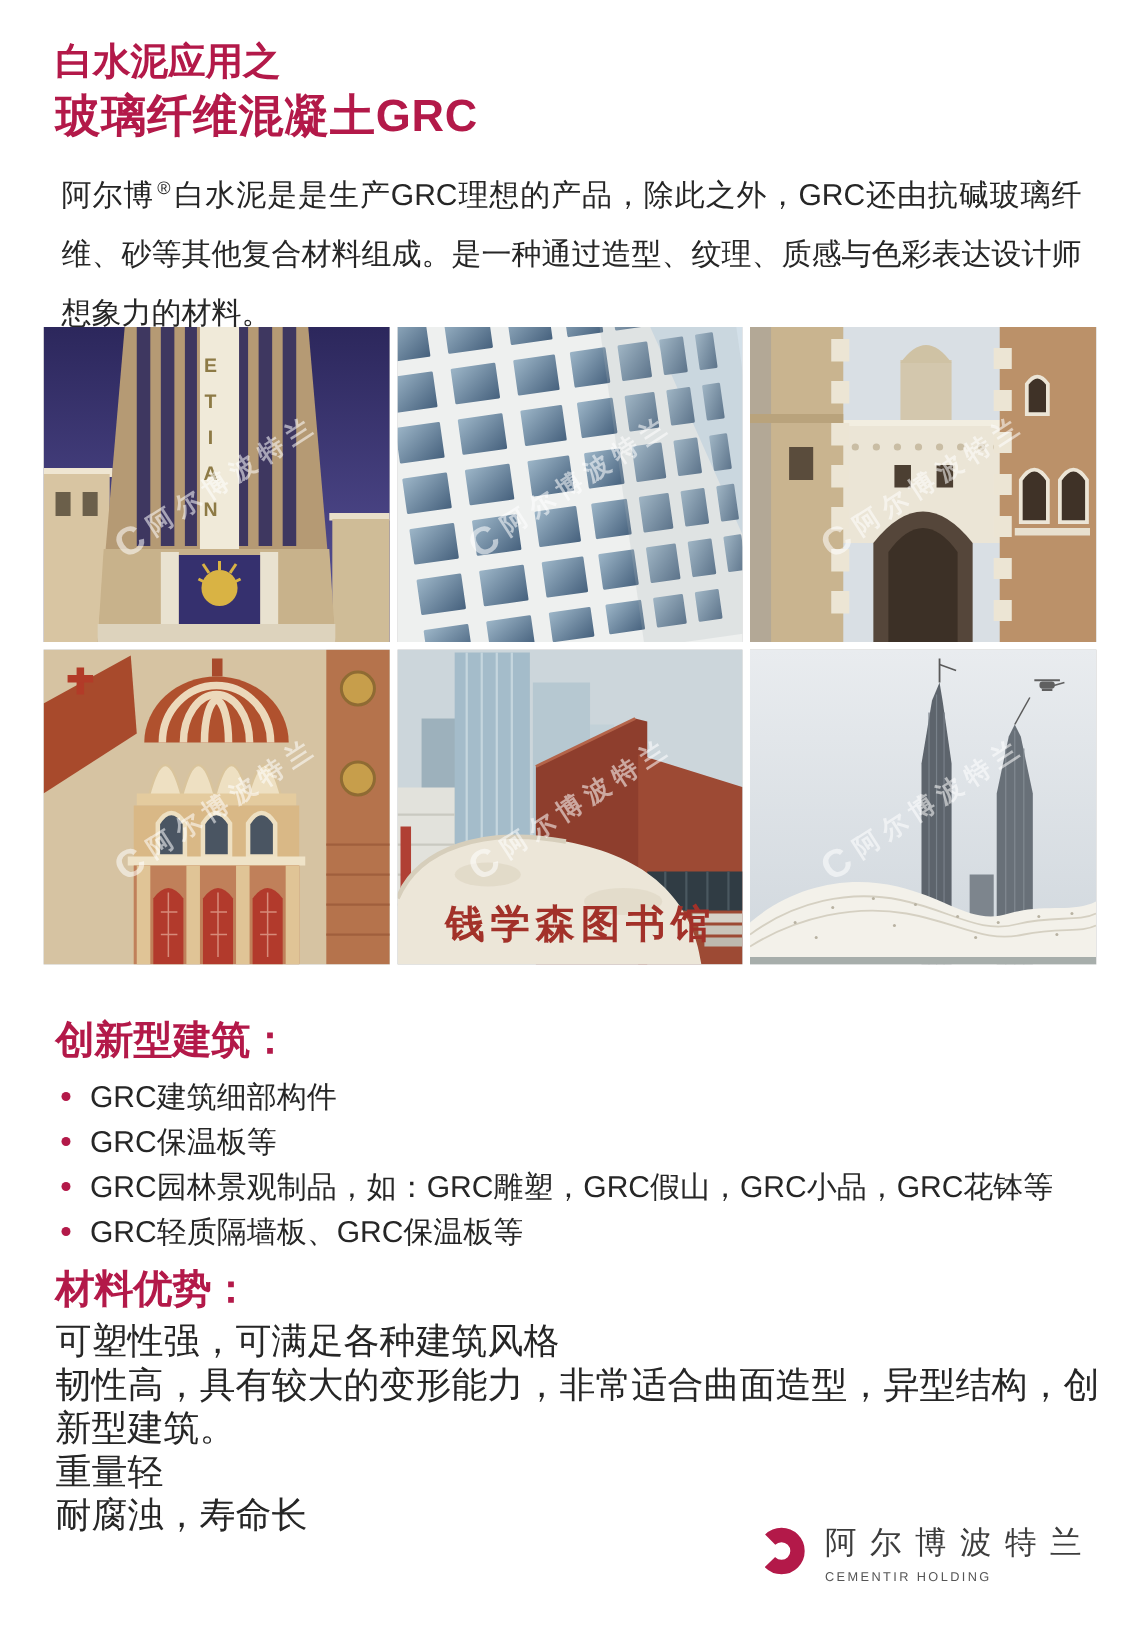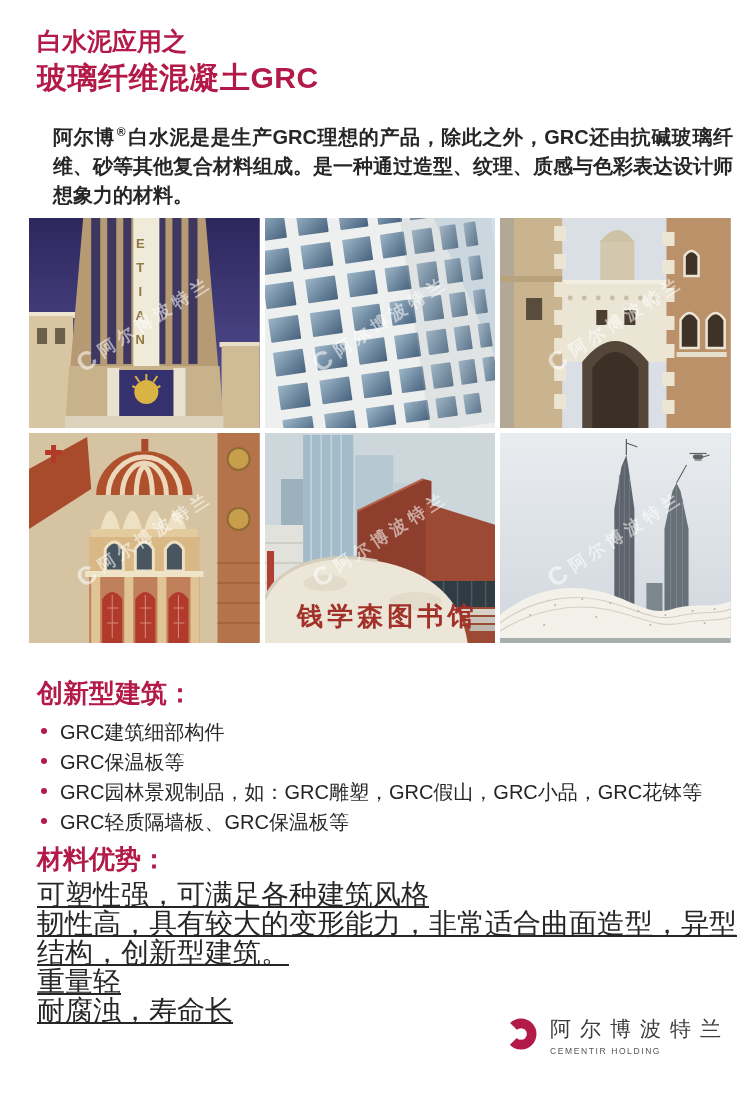--- a/index.html
+++ b/index.html
@@ -9,22 +9,22 @@
     color:var(--text,#262626);
   }
   .page{position:absolute;inset:0;}
 
   
   .title{position:absolute;left:37px;top:26px;color:var(--brand,#b31949);font-weight:bold;}
   .title .t1{font-size:25px;line-height:31px;}
   .title .t2{font-size:30px;line-height:36px;margin-top:3px;letter-spacing:0.5px;}
 
   
-  .intro{position:absolute;left:37px;top:102px;width:680px;margin:16px;
-         font-size:20px;line-height:29px;text-align:justify;color:var(--text,#262626);font-weight:bold;}
+  .intro{position:absolute;left:37px;top:102px;width:680px;margin:4px;
+         font-size:20px;line-height:39px;text-align:justify;color:var(--text,#262626);}
   .intro .reg{font-size:12px;vertical-align:super;padding:0 2px;}
 
   
   .grid{position:absolute;left:29px;top:218px;width:702px;
         display:grid;grid-template-columns:repeat(3,1fr);gap:5px;}
   .photo{position:relative;height:210px;margin:0;overflow:hidden;background:#ccc;}
   .photo svg{display:block;width:100%;height:100%;}
   .wm{position:absolute;inset:0;display:flex;align-items:center;justify-content:center;
       gap:6px;transform:rotate(-33deg);pointer-events:none;
       color:rgba(255,255,255,.55);font-weight:bold;}
@@ -38,21 +38,21 @@
   
   .section{position:absolute;left:37px;}
   .section-heading{color:var(--brand,#b31949);font-size:26px;font-weight:bold;line-height:30px;}
   .apps{top:678px;}
   .bullets{margin-top:9px;}
   .bullet-row{display:flex;align-items:baseline;font-size:20px;line-height:30px;color:var(--text,#262626);}
   .dot{flex:0 0 auto;width:6px;height:6px;border-radius:50%;background:var(--brand,#b31949);
        margin:0 13px 3px 4px;display:inline-block;align-self:center;}
   .adv{top:844px;}
   .adv-lines{margin-top:6px;}
-  .adv-line{font-size:28px;line-height:29px;color:var(--text,#262626);text-decoration:underline;}
+  .adv-line{font-size:24px;line-height:29px;color:var(--text,#262626);}
 
   
   .logo{position:absolute;right:20px;bottom:37px;display:flex;align-items:flex-start;gap:13px;}
   .logo-mark{width:32px;height:32px;margin-top:2px;}
   .logo-name{font-size:21px;letter-spacing:9px;color:var(--logotext,#3d3d3d);line-height:26px;white-space:nowrap;}
   .logo-sub{font-size:8.5px;letter-spacing:1.6px;color:var(--logosub,#555555);margin-top:4px;}
 </style>
 </head>
 <body>
 

